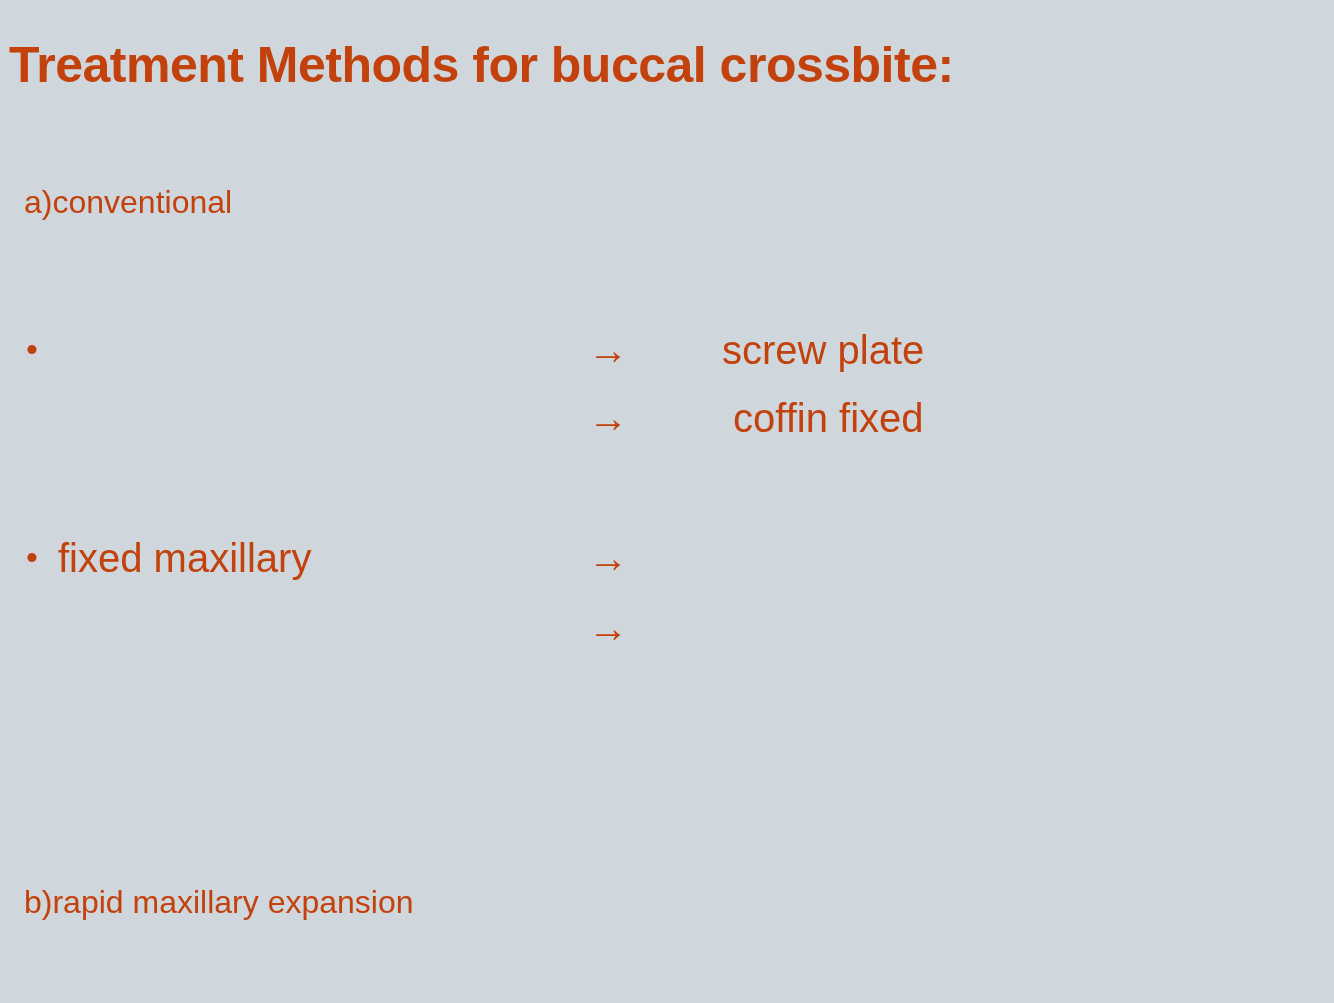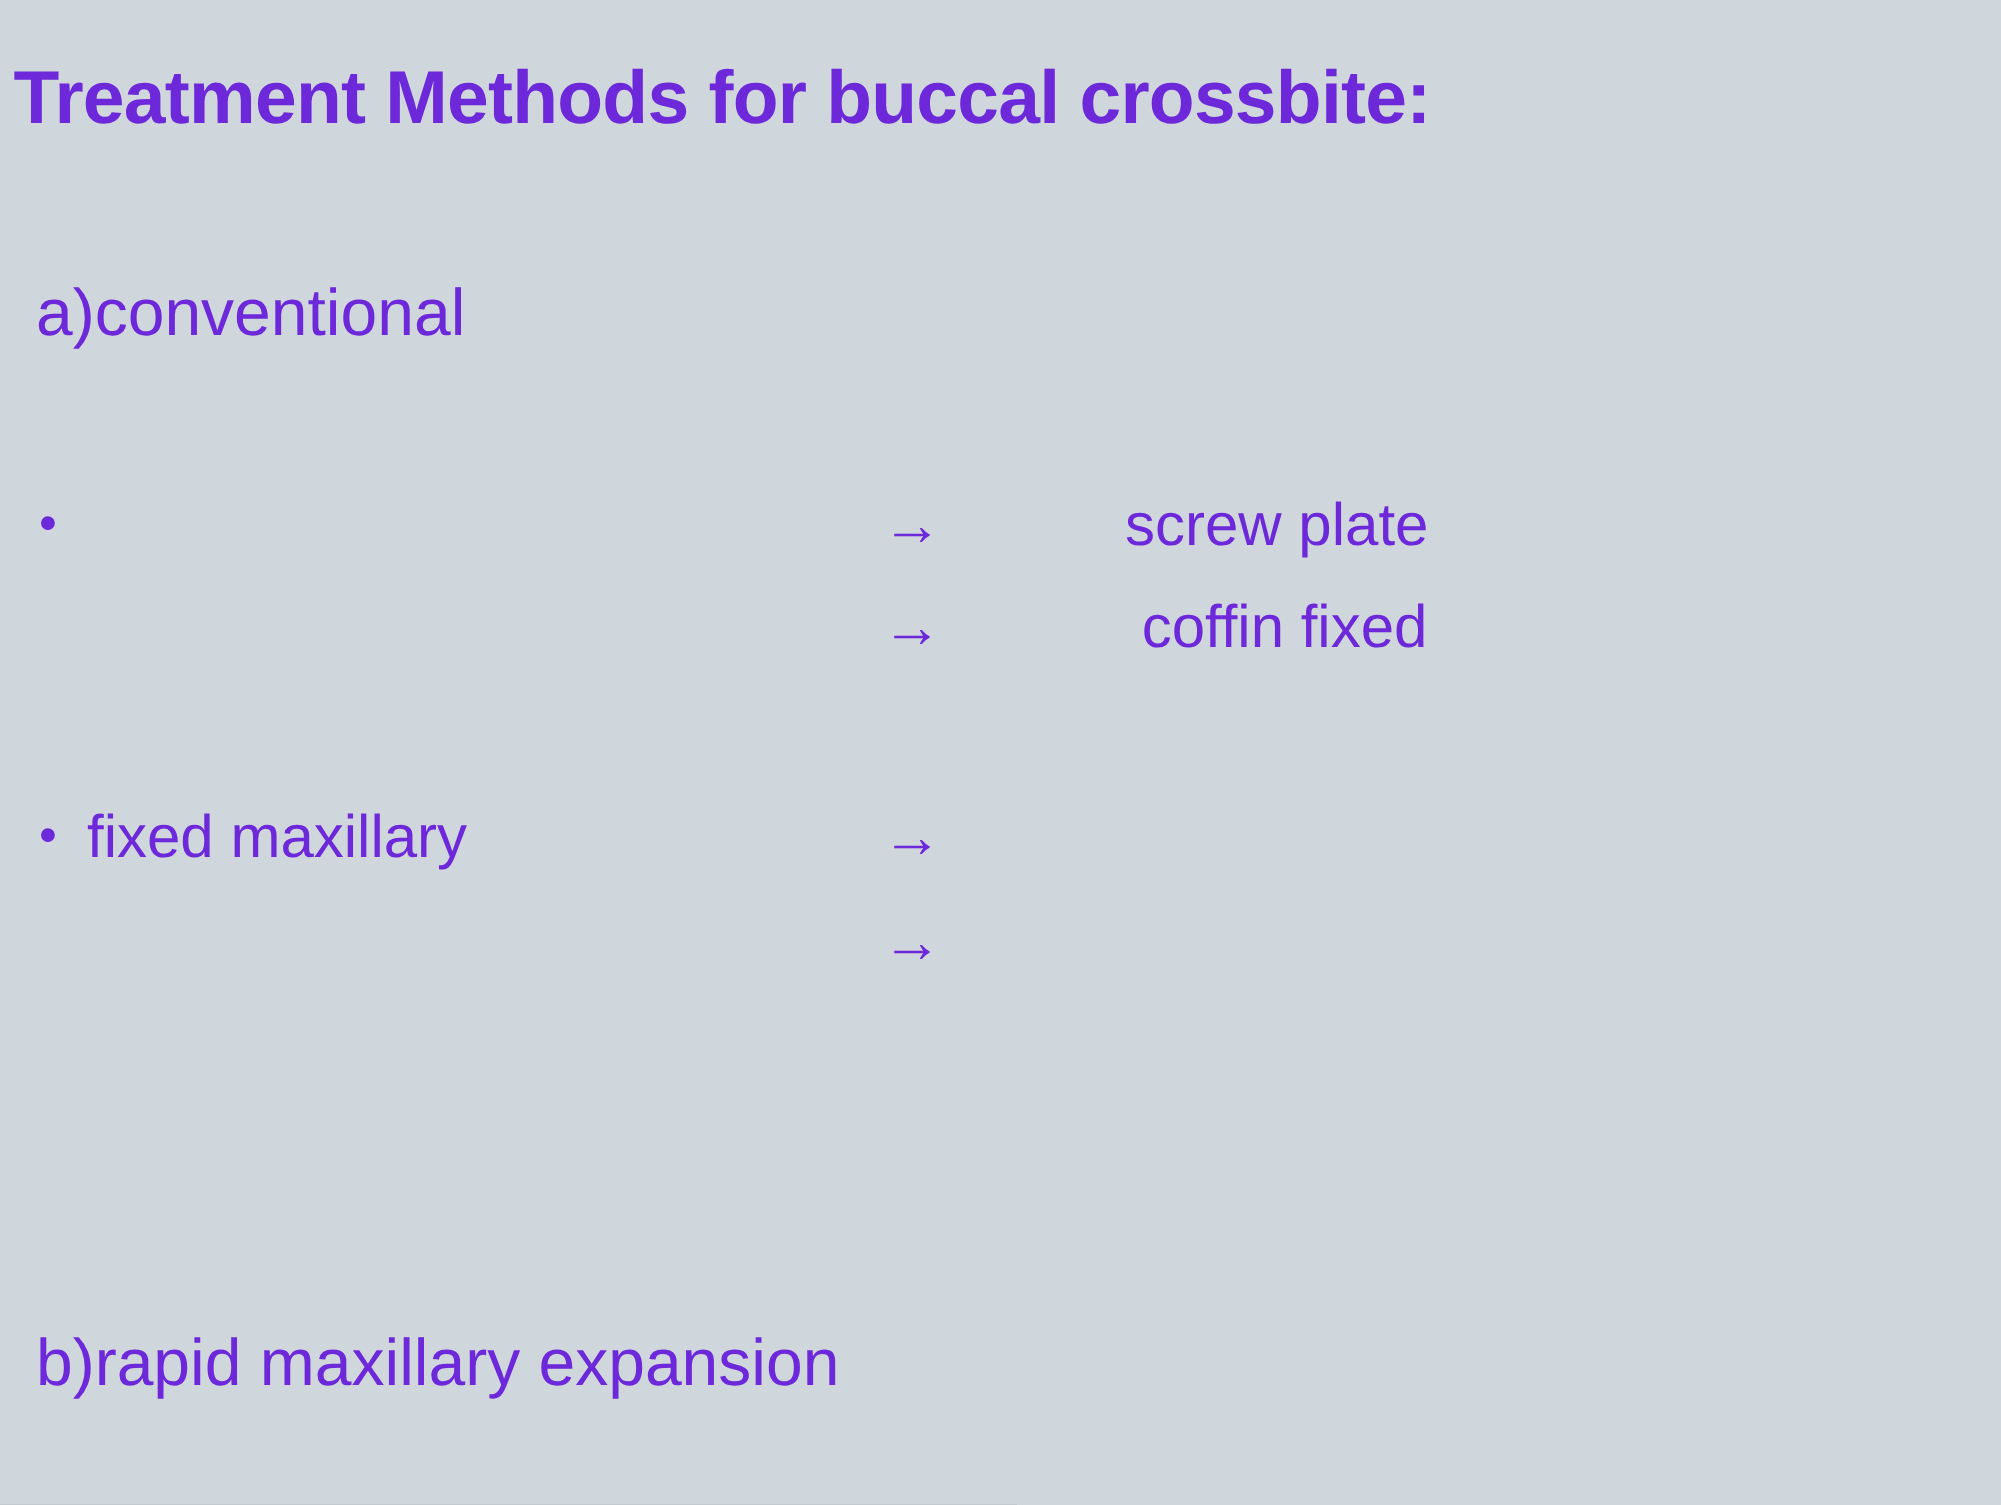--- a/index.html
+++ b/index.html
@@ -21,21 +21,21 @@
     left: 9px;
     top: 36px;
     font-size: 50px;
     font-weight: 700;
     letter-spacing: -0.5px;
     white-space: nowrap;
   }
   .section-label {
     position: absolute;
     left: 24px;
-    font-size: 44px;
+    font-size: 32px;
     white-space: nowrap;
     text-align: right;
   }
   .section-a { top: 184px; }
   .section-b { top: 884px; }
   .row {
     position: absolute;
     left: 0;
     width: 100%;
     height: 52px;
@@ -46,26 +46,26 @@
   .row-3 { top: 536px; }
   .row-4 { top: 606px; }
   .cell {
     position: absolute;
     top: 0;
     white-space: pre;
   }
   .bullet-cell { left: 26px; font-size: 34px; top: 2px; }
   .left-cell   { left: 58px; }
   .arrow-cell  { left: 588px; }
-  .right-cell  { left: 750px; }
+  .right-cell  { left: 722px; }
 </style>
 </head>
 <body>
 
-<div class="slide" style="background: rgb(207, 215, 220); color: #6d28d9;">
+<div class="slide" style="background: rgb(207, 215, 220); color: #c2410c;">
 
   <div class="title">Treatment Methods for buccal crossbite:</div>
 
   <div class="section-label section-a">a)conventional</div>
 
   <div class="row row-1">
     <span class="cell bullet-cell">•</span>
     <span class="cell arrow-cell">→</span>
     <span class="cell right-cell">screw plate</span>
   </div>

